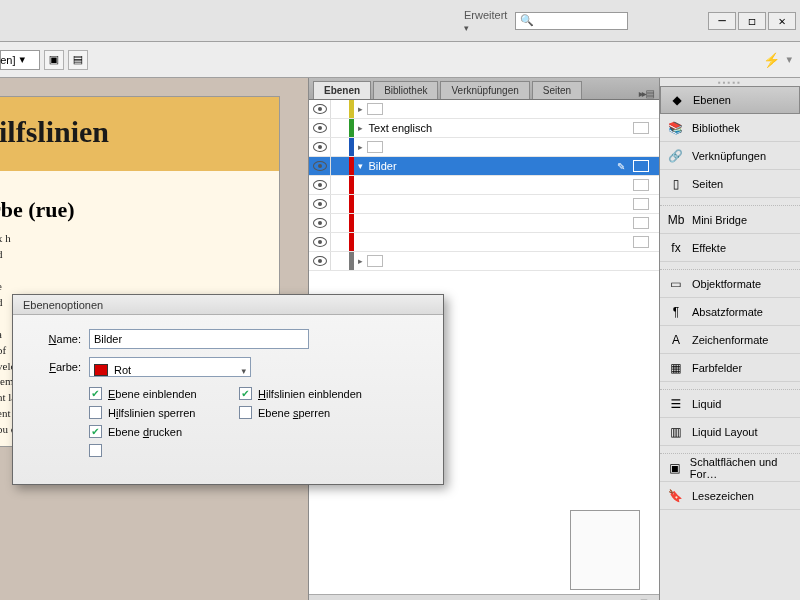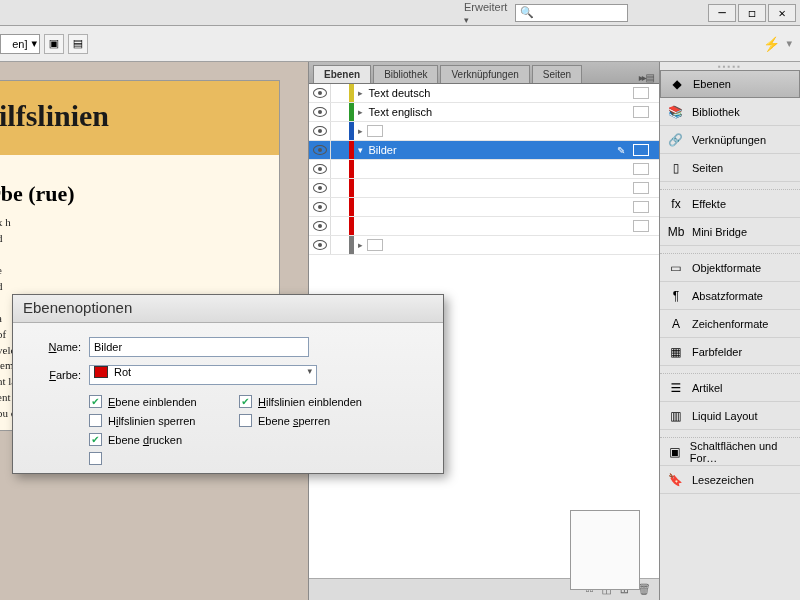--- a/index.html
+++ b/index.html
@@ -1,29 +1,29 @@
 <!DOCTYPE html>
 <html><head>
 <meta charset="utf-8">
 <style>
 * { box-sizing: border-box; margin: 0; padding: 0; font-family: "Segoe UI", Tahoma, sans-serif; font-size: 11px; }
 body { background: #e8e8e8; width: 800px; height: 600px; overflow: hidden; position: relative; }
 
 
-.titlebar { height: 26px; background: #e4e4e4; border-bottom: 1px solid #a0a0a0; display: flex; align-items: center; justify-content: flex-end; padding: 0 4px; }
+.titlebar { height: 42px; background: #e4e4e4; border-bottom: 1px solid #a0a0a0; display: flex; align-items: center; justify-content: flex-end; padding: 0 4px; }
 .titlebar .mode { margin-right: auto; margin-left: 460px; color: #555; }
 .titlebar .mode::after { content: " ▾"; font-size: 9px; }
 .search-box { width: 140px; height: 18px; background: #fff; border: 1px solid #999; margin: 0 80px 0 8px; display: flex; align-items: center; padding-left: 4px; }
 .search-box .icon { font-size: 11px; color: #777; }
 .winbtns { display: flex; gap: 2px; }
 .winbtn { width: 28px; height: 18px; background: #ededed; border: 1px solid #a0a0a0; display:flex; align-items:center; justify-content:center; font-family: monospace; font-size: 12px; }
 
 
 .toolbar2 { height: 36px; background: #ededed; border-bottom: 1px solid #a0a0a0; display: flex; align-items: center; }
-.tb-dropdown { width: 40px; height: 20px; background: #fff; border: 1px solid #999; margin-left: 0; display:flex; align-items:center; justify-content:flex-end; padding:0 2px; font-size:10px; }
+.tb-dropdown { width: 40px; height: 20px; background: #fff; border: 1px solid #999; margin-left: 0; display:flex; align-items:center; justify-content:flex-end; padding:0 14px; font-size:10px; }
 .tb-btn { width: 20px; height: 20px; border: 1px solid #b0b0b0; background: #f4f4f4; margin-left: 4px; display:flex;align-items:center;justify-content:center; }
 .bolt { margin-left: auto; margin-right: 6px; font-size: 14px; color: #666; }
 
 
 .workspace { display: flex; height: calc(600px - 62px); }
 .doc-area { width: 308px; position: relative; background: #ccc0b5; overflow: hidden; }
 .layers-panel { width: 352px; background: #e6e6e6; border-left: 1px solid #8a8a8a; border-right: 1px solid #8a8a8a; display:flex; flex-direction:column; }
 .side-panel { width: 140px; background: #e6e6e6; }
 
 
@@ -58,26 +58,26 @@
 
 
 .side-item { height:28px; display:flex; align-items:center; padding:0 8px; gap:8px; border-bottom:1px solid #d0d0d0; cursor:pointer; }
 .side-item.active { background: linear-gradient(#cfcfcf,#b8b8b8); border:1px solid #888; }
 .side-sep { height:8px; background:#e6e6e6; border-bottom:1px dotted #bbb; }
 .side-icon { width:16px; height:16px; display:flex;align-items:center;justify-content:center; font-size:12px; }
 .side-grip { height:8px; text-align:center; color:#aaa; letter-spacing:2px; font-size:8px; }
 
 
 .dialog { position:absolute; left:12px; top:294px; width:432px; background: linear-gradient(#f6f6f6,#eaeaea); border:1px solid #6a6a6a; box-shadow: 4px 4px 10px rgba(0,0,0,.35); }
-.dlg-title { height:28px; background: linear-gradient(#eeeeee,#dcdcdc); border-bottom:1px solid #b0b0b0; padding:4px 10px; font-size:15px; color:#333; }
-.dlg-body { padding: 14px 16px 8px; }
+.dlg-title { height:20px; background: linear-gradient(#eeeeee,#dcdcdc); border-bottom:1px solid #b0b0b0; padding:4px 10px; font-size:11px; color:#333; }
+.dlg-body { padding: 14px 16px 27px; }
 .dlg-row { display:flex; align-items:center; margin-bottom:8px; }
 .dlg-label { width:52px; text-align:right; margin-right:8px; }
 .dlg-input { flex:1; max-width:220px; height:20px; border:1px solid #8a9db5; padding:0 4px; background:#fff; }
-.dlg-select { width:228px; height:20px; border:1px solid #8a9db5; background:#fff; display:flex; align-items:flex-start; padding:0 4px; gap:6px; position:relative; }
+.dlg-select { width:162px; height:20px; border:1px solid #8a9db5; background:#fff; display:flex; align-items:flex-end; padding:0 4px; gap:6px; position:relative; }
 .dlg-select::after { content:"▾"; position:absolute; right:4px; font-size:9px; color:#555; }
 .swatch { width:14px; height:12px; background:#d40000; border:1px solid #333; }
 .dlg-buttons { position:absolute; right:14px; top:40px; display:flex; flex-direction:column; gap:8px; }
 .dlg-btn { width:82px; height:22px; border:1px solid #7a8aa0; border-radius:3px; background: linear-gradient(#fdfdfd,#e4ecf4); display:flex;align-items:center;justify-content:center; }
 .dlg-btn.primary { background: linear-gradient(#dff1ff,#a7d4f7); border-color:#3a7ab5; }
 .chk-grid { margin-left:60px; margin-top:10px; display:grid; grid-template-columns: 150px 190px; row-gap:6px; }
 .chk { display:flex; align-items:center; gap:6px; }
 .cb { width:13px; height:13px; border:1px solid #7a8aa0; background:#fff; display:flex;align-items:center;justify-content:center; font-size:10px; color:#2a5; }
 .ul { text-decoration: underline; }
 </style>
@@ -140,21 +140,20 @@
         <span class="ptab-arrows">▸▸ ▤</span>
     </div>
     <div class="layer-list" id="layer-list">
         <div class="layer-row">
           <div class="vis-cell">
             <span class="eye"></span>
           </div>
           <div class="lock-cell"></div>
           <div class="color-bar" style="background:#d4c22e"></div>
           <span class="dis-tri">▸</span>
-          <span class="layer-name">Text deutsch</span>
           <span class="row-end"></span>
         </div>
         <div class="layer-row">
           <div class="vis-cell">
             <span class="eye"></span>
           </div>
           <div class="lock-cell"></div>
           <div class="color-bar" style="background:#2c9a2c"></div>
           <span class="dis-tri">▸</span>
           <span class="layer-name">Text englisch</span>
@@ -252,48 +251,48 @@
         <div class="side-item">
           <span class="side-icon">🔗</span>
           <span>Verknüpfungen</span>
         </div>
         <div class="side-item">
           <span class="side-icon">▯</span>
           <span>Seiten</span>
         </div>
         <div class="side-sep"></div>
         <div class="side-item">
+          <span class="side-icon">Mb</span>
+          <span>Mini Bridge</span>
+        </div>
+        <div class="side-item">
           <span class="side-icon">fx</span>
           <span>Effekte</span>
         </div>
-        <div class="side-item">
-          <span class="side-icon">Mb</span>
-          <span>Mini Bridge</span>
-        </div>
         <div class="side-sep"></div>
         <div class="side-item">
           <span class="side-icon">▭</span>
           <span>Objektformate</span>
         </div>
         <div class="side-item">
           <span class="side-icon">¶</span>
           <span>Absatzformate</span>
         </div>
         <div class="side-item">
           <span class="side-icon">A</span>
           <span>Zeichenformate</span>
         </div>
         <div class="side-item">
           <span class="side-icon">▦</span>
           <span>Farbfelder</span>
         </div>
         <div class="side-sep"></div>
         <div class="side-item">
           <span class="side-icon">☰</span>
-          <span>Artikel</span>
+          <span>Liquid</span>
         </div>
         <div class="side-item">
           <span class="side-icon">▥</span>
           <span>Liquid Layout</span>
         </div>
         <div class="side-sep"></div>
         <div class="side-item">
           <span class="side-icon">▣</span>
           <span>Schaltflächen und For…</span>
         </div>

